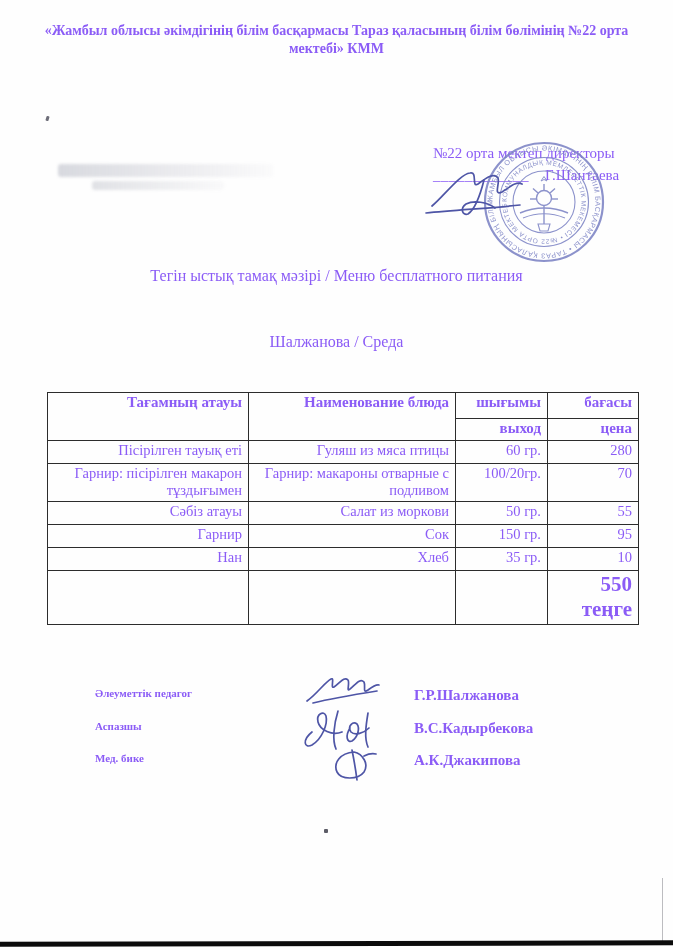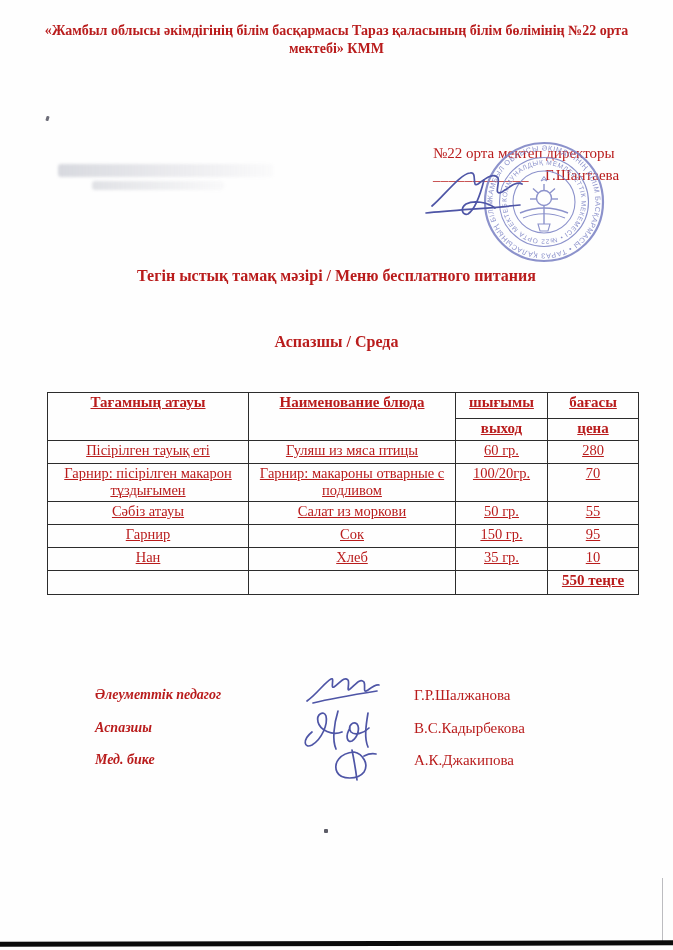--- a/index.html
+++ b/index.html
@@ -1,18 +1,18 @@
 <!DOCTYPE html>
 <html><head>
 <meta charset="utf-8">
 <style>
   html,body { margin:0; padding:0; background:#ffffff; }
   .page {
     position:relative; width:673px; height:950px; overflow:hidden;
-    background:#fefefe; font-family:"Liberation Serif", serif; color:#b91c1c;
+    background:#fefefe; font-family:"Liberation Serif", serif; color:#8b5cf6;
   }
   
   .org-header {
     position:absolute; top:22px; left:30px; width:613px;
     text-align:center; font-weight:bold; font-size:14px; line-height:17.5px;
   }
   .org-address {
     position:absolute; top:57px; left:0; width:673px;
     text-align:center; font-weight:normal; font-size:13.5px;
   }
@@ -22,43 +22,43 @@
   .appr-sign-line { letter-spacing:0.5px; }
   .appr-name { margin-left:16px; }
   
   .stamp { position:absolute; left:482px; top:140px; width:124px; height:124px; opacity:0.88; pointer-events:none; }
   
   .hand { position:absolute; pointer-events:none; }
   .hand path { fill:none; stroke:#4e55a6; stroke-width:1.7; stroke-linecap:round; stroke-linejoin:round; }
   
   .menu-title, .menu-date, .menu-day {
     position:absolute; left:0; width:673px; text-align:center;
-    font-weight:bold; font-size:16px;
+    font-weight:normal; font-size:16px;
   }
   .menu-title { top:267px; }
   .menu-date  { top:300px; }
   .menu-day   { top:333px; }
   
   table.menu {
     position:absolute; left:47px; top:392px; width:591px;
     border-collapse:collapse; table-layout:fixed; font-size:14.5px;
   }
   table.menu th, table.menu td {
     border:1.6px solid #2c2c2c; padding:1px 6px 2px 6px;
-    vertical-align:top; text-align:center; overflow:hidden;text-decoration:underline;
+    vertical-align:top; text-align:right; overflow:hidden;
   }
   table.menu th { font-weight:bold; font-size:15px; }
   tr.hdr1 th { height:22px; }
   tr.hdr2 th { height:18px;margin-left:8px; }
   tr.data td { height:19px; }
   tr.total td { height:20px; }
-  td.total-price { font-weight:bold; font-size:15px; }
-  
-  .sig-role { position:absolute; left:95px; font-weight:bold; font-size:14px;font-style:italic; }
-  .sig-name { position:absolute; left:414px; font-weight:normal; font-size:15px; }
+  td.total-price { font-weight:bold; font-size:21px; }
+  
+  .sig-role { position:absolute; left:95px; font-weight:bold; font-size:11px; }
+  .sig-name { position:absolute; left:414px; font-weight:bold; font-size:15px; }
   .r1 { top:687px; } .r2 { top:720px; } .r3 { top:752px; }
   
   .ghost1 {
     position:absolute; left:58px; top:164px; width:215px; height:13px; border-radius:3px;
     background:linear-gradient(90deg, rgba(135,140,158,0.32), rgba(150,150,168,0.18) 55%, rgba(160,160,175,0.04));
     filter:blur(1.8px);
   }
   .ghost2 {
     position:absolute; left:92px; top:181px; width:132px; height:9px; border-radius:3px;
     background:linear-gradient(90deg, rgba(140,145,160,0.26), rgba(160,160,175,0.05));
@@ -115,21 +115,21 @@
     </g>
   </svg>
 
   <svg class="hand" style="left:424px; top:166px; width:108px; height:52px;" viewBox="0 0 108 52">
     <path d="M8,40 C20,30 36,8 46,7 C54,5 47,22 54,18 C62,12 70,6 74,12 C76,18 69,30 78,26 C86,21 92,15 98,18"></path>
     <path d="M60,14 C56,30 50,44 44,48 C38,50 36,42 42,38 C50,34 63,36 71,42"></path>
     <path d="M2,47 C30,44 70,42 96,39"></path>
   </svg>
 
   <div class="menu-title">Тегін ыстық тамақ мәзірі / Меню бесплатного питания</div>
-  <div class="menu-day">Аспазшы / Среда</div>
+  <div class="menu-day">Шалжанова / Среда</div>
 
   <table class="menu">
     <colgroup>
         <col style="width:201px">
         <col style="width:207px">
         <col style="width:92px">
         <col style="width:91px">
       </colgroup>
     <tbody>
         <tr class="hdr1">

